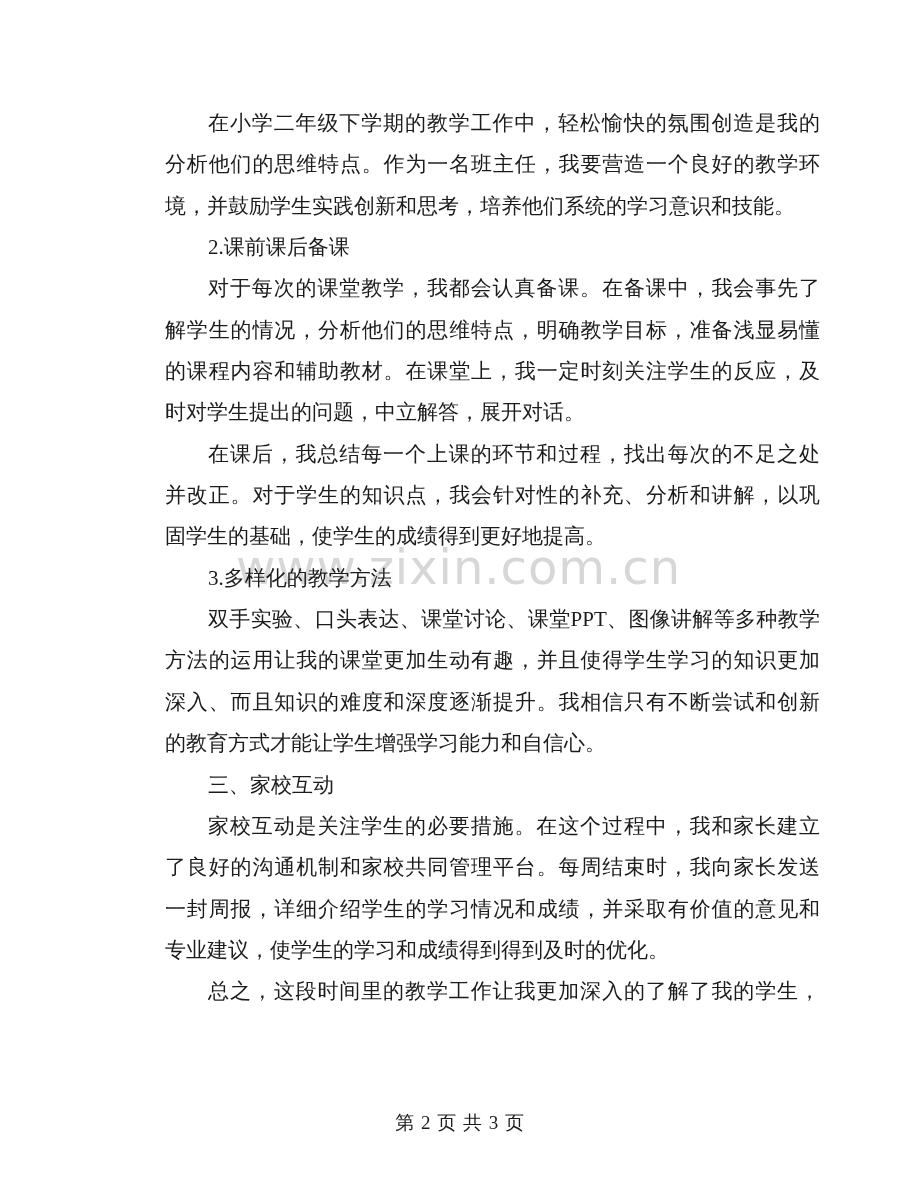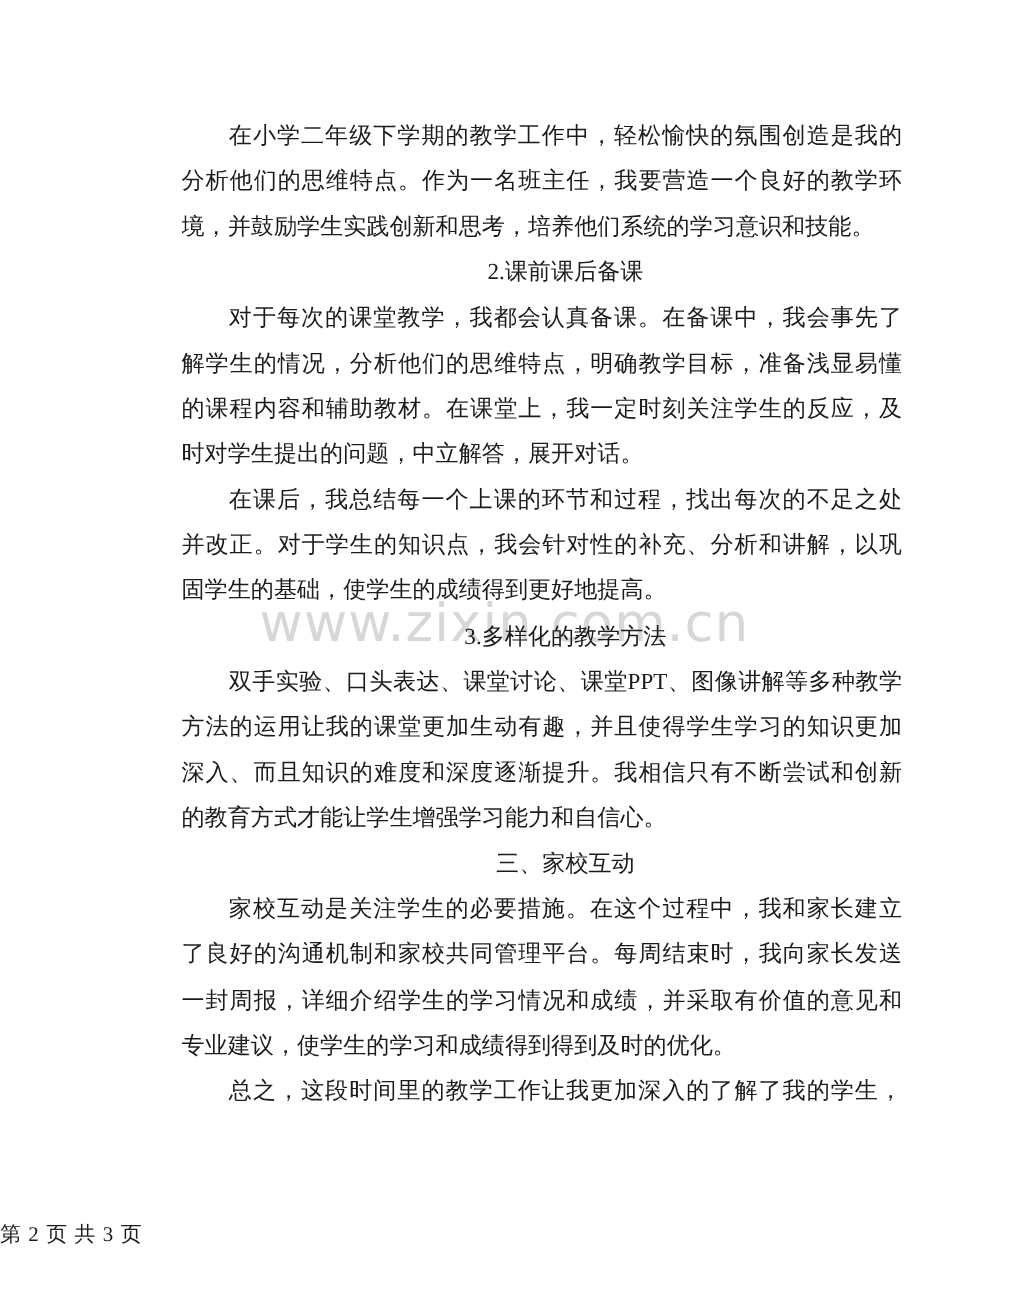--- a/index.html
+++ b/index.html
@@ -40,28 +40,28 @@
     line-height: 41.35px;
     font-size: 21px;
     white-space: normal;
     overflow: hidden;
     margin-left: 30px;
   }
   .line.fill {
     text-align: justify;
     text-align-last: justify;
   }
-  .line.indent { text-indent: 43px; text-align: center; }
+  .line.indent { text-indent: 43px; }
   .footer {
     position: absolute;
     left: 0;
     right: 0;
     top: 1108px;
     z-index: 1;
-    text-align: left;
+    text-align: center;
     font-size: 19px;
     line-height: 30px;
     letter-spacing: 1px;
     color: #1b1b1b;
   }
 </style>
 </head>
 <body>
 
 <div class="page">

